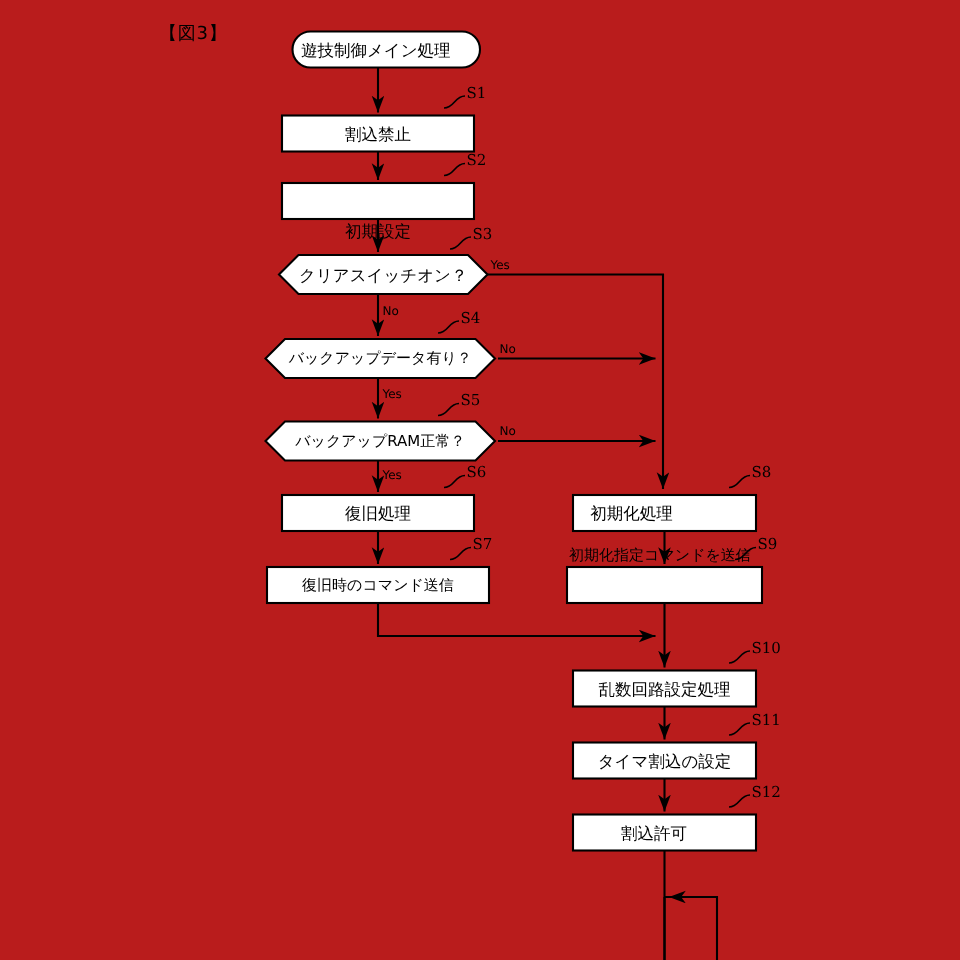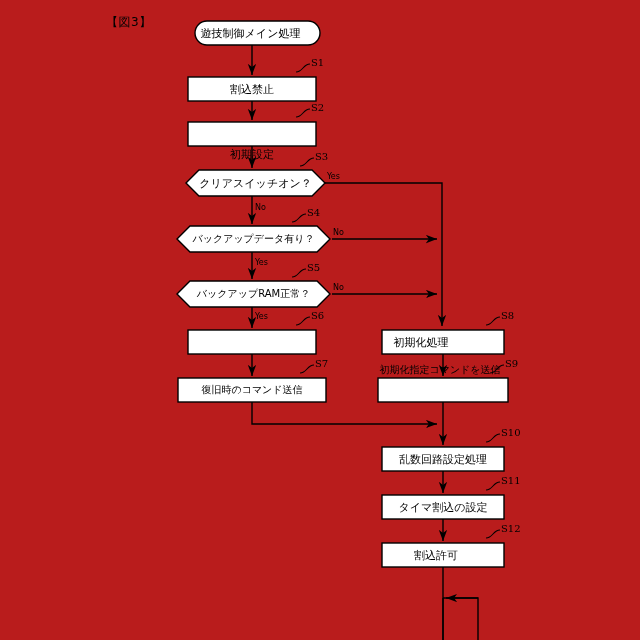--- a/index.html
+++ b/index.html
@@ -138,20 +138,21 @@
 
   <div class="node-text" style="left:195px; top:21px; width:111px; height:24px;">遊技制御メイン処理</div>
 
   <div class="node-text" style="left:188px; top:77px; width:128px; height:24px;">割込禁止</div>
   <div class="node-text" style="left:188px; top:122px; width:128px; height:24px;margin-top:20px;">初期設定</div>
 
   <div class="node-text" style="left:186px; top:170px; width:139px; height:26px;">クリアスイッチオン？</div>
   <div class="node-text small" style="left:177px; top:226px; width:153px; height:26px;">バックアップデータ有り？</div>
   <div class="node-text small" style="left:177px; top:281px; width:153px; height:26px;">バックアップRAM正常？</div>
 
+  <div class="node-text" style="left:188px; top:330px; width:128px; height:24px;">復旧処理</div>
   <div class="node-text small" style="left:178px; top:378px; width:148px; height:24px;">復旧時のコマンド送信</div>
 
   <div class="node-text" style="left:360px; top:330px; width:122px; height:24px;">初期化処理</div>
   <div class="node-text small" style="left:378px; top:358px; width:124px; height:24px;">初期化指定コマンドを送信</div>
 
   <div class="node-text" style="left:382px; top:447px; width:122px; height:24px;">乱数回路設定処理</div>
   <div class="node-text" style="left:382px; top:495px; width:122px; height:24px;">タイマ割込の設定</div>
   <div class="node-text" style="left:382px; top:543px; width:108px; height:24px;">割込許可</div>
 
   <div class="edge-label" style="left:327px; top:172px;">Yes</div>

